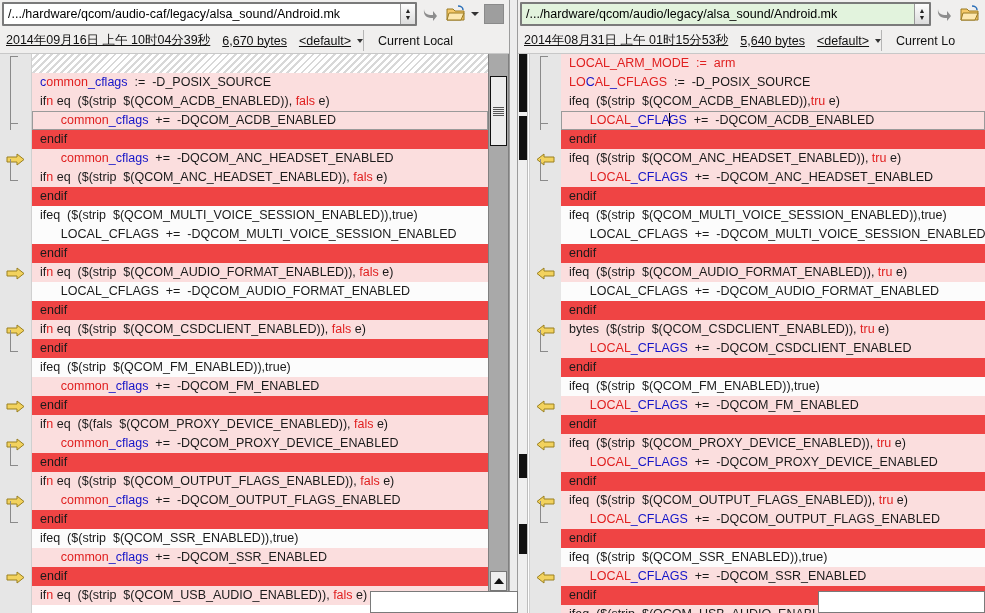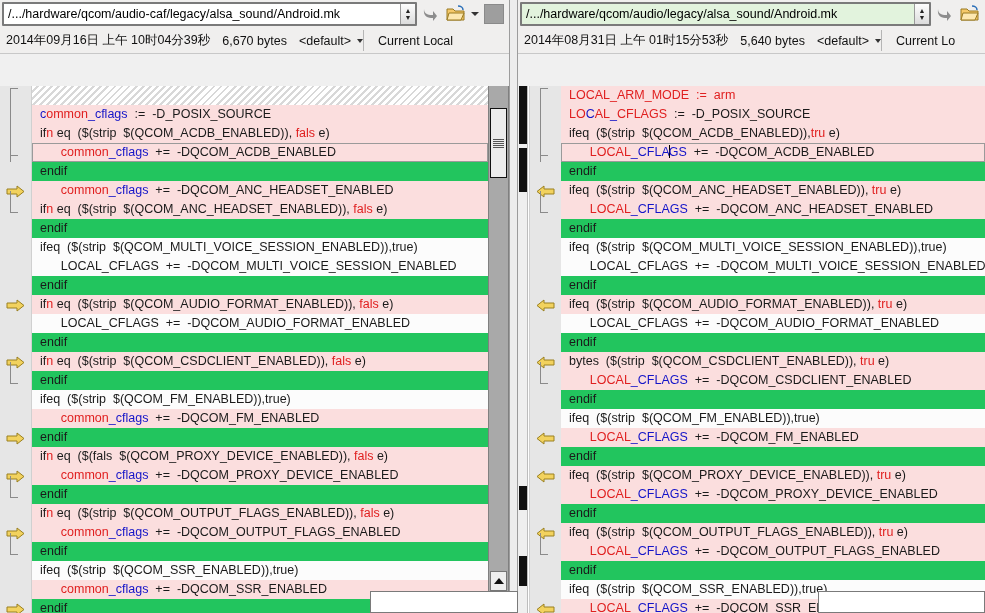--- a/index.html
+++ b/index.html
@@ -34,45 +34,45 @@
              justify-content:center; flex:none; }
   .caret { width:0;height:0;border-left:4px solid transparent;
            border-right:4px solid transparent;border-top:4px solid #333; }
   .graybtn { width:20px; height:20px; background:#9e9e9e; border:1px solid #8a8a8a;
              flex:none; margin:0 3px; }
 
   
   .tb2 { height:26px; display:flex; align-items:stretch; background:#f0efee;
          flex:none; border-bottom:1px solid #c8c8c8; }
   .tb2 .info { display:flex; align-items:center; gap:12px; padding-left:6px;
-               font-size:12.5px; color:#111; white-space:nowrap; }
+               font-size:12.5px; color:#111; white-space:nowrap;text-decoration:underline; }
   .tb2 .sep { width:1px; background:#b5b5b5; margin:2px 0; }
   .tb2 .curlocal { display:flex; align-items:center; padding:0 14px;
                    font-size:12.5px; color:#111; white-space:nowrap; }
   .dd-caret { width:0;height:0;border-left:3px solid transparent;
               border-right:3px solid transparent;border-top:4px solid #333;
               margin-left:2px; }
 
   
   .body { flex:1; display:flex; overflow:hidden; position:relative;
-          background:#fff;margin-top:32px; }
+          background:#fff; }
 
   .gutter { width:32px; background:#e6e6e6; position:relative; flex:none;
             border-right:1px solid #d0d0d0; }
   .gutter.right-g { border-right:none; border-left:1px solid #d0d0d0; }
 
   .textcol { flex:1; position:relative; overflow:hidden; background:#fff; }
 
   
   .line { height:19px; line-height:19px; font-family:"Liberation Sans", sans-serif;
           font-size:12.5px; white-space:pre; padding-left:8px; color:#1a1a1a;
           position:relative; }
   .line.diff { background:#fbdede; }
   .line.plain { background:#fcfcfc; }
-  .line.white { background:#22c55e; }
+  .line.white { background:#ef4444; }
   .line.sel { background:#fbdede; outline:1px solid #9a9a9a; outline-offset:-1px; }
   .hatch { height:19px;
     background:repeating-linear-gradient(135deg,#ffffff 0 3px,#d8d8d8 3px 5px); }
 
   .kw-blue { color:#1414c8; }
   .kw-red  { color:#e02020; }
   .kw-dark { color:#1a1a1a; }
   .caret-bar { display:inline-block; width:1px; height:13px; background:#000;
                vertical-align:-2px; margin:0 -1px; }
 

